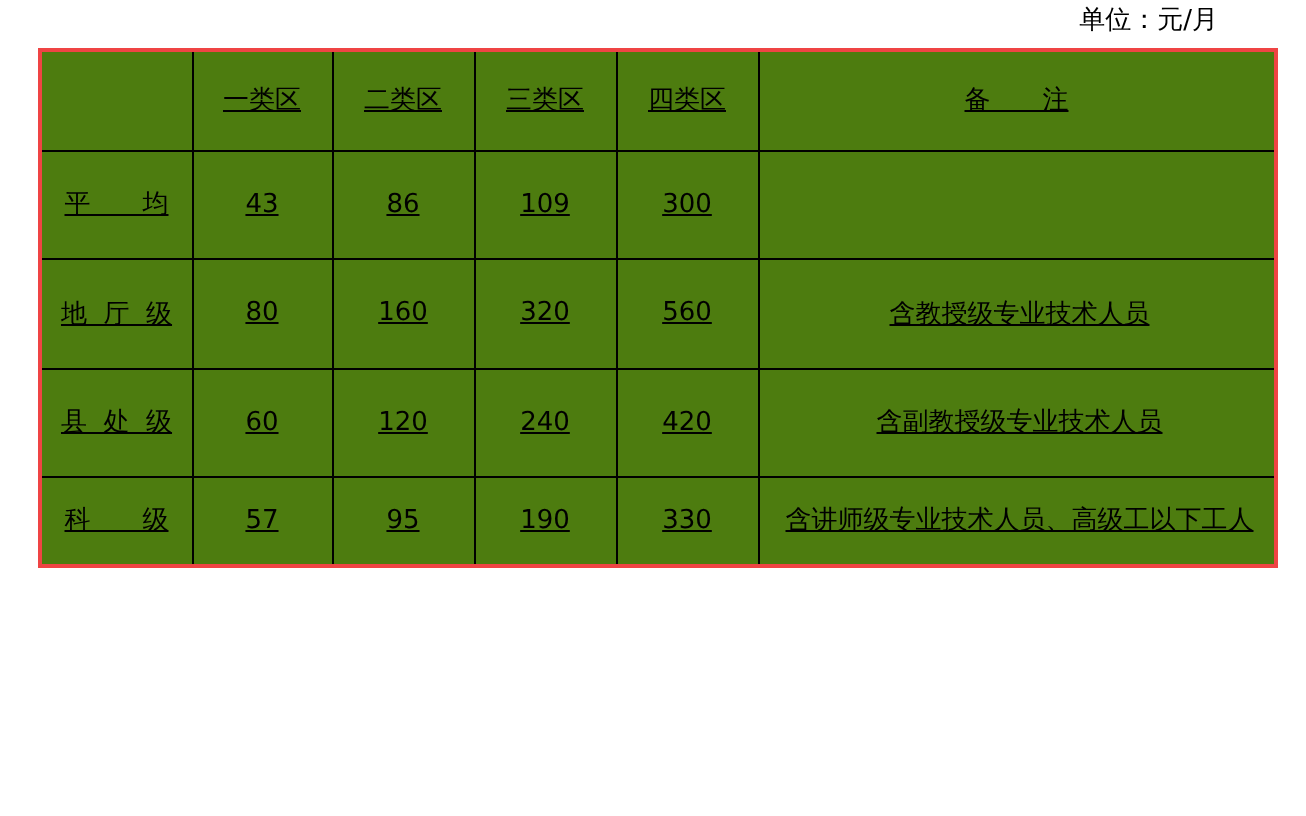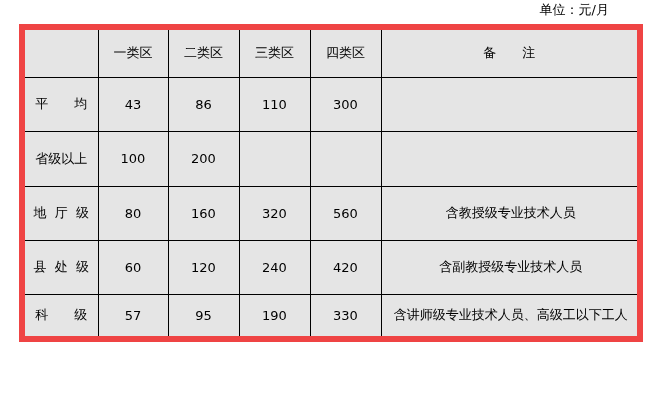--- a/index.html
+++ b/index.html
@@ -22,22 +22,23 @@
     color: #000000;
     white-space: pre;
   }
   table.salary-table {
     position: absolute;
     top: 24px;
     left: 19px;
     width: 618px;
     border-collapse: collapse;
     table-layout: fixed;
-    border: 6px solid #ef4444;
-    background: #e5e5e5;
+    border: 2px solid #ef4444;
+    background: #4d7c0f;
+    text-decoration: underline;
   }
   .salary-table th,
   .salary-table td {
     border: 1px solid #000000;
     font-size: 13px;
     font-weight: normal;
     color: #000000;
     text-align: center;
     vertical-align: middle;
     padding: 0;
@@ -78,30 +79,22 @@
         <th>三类区</th>
         <th>四类区</th>
         <th>备　　注</th>
       </tr>
     </thead>
     <tbody>
         <tr>
           <td>平　　均</td>
           <td>43</td>
           <td>86</td>
-          <td>110</td>
+          <td>109</td>
           <td>300</td>
-          <td class="remark-cell"></td>
-        </tr>
-        <tr>
-          <td>省级以上</td>
-          <td>100</td>
-          <td>200</td>
-          <td></td>
-          <td></td>
           <td class="remark-cell"></td>
         </tr>
         <tr>
           <td>地  厅  级</td>
           <td>80</td>
           <td>160</td>
           <td>320</td>
           <td>560</td>
           <td class="remark-cell">含教授级专业技术人员</td>
         </tr>

